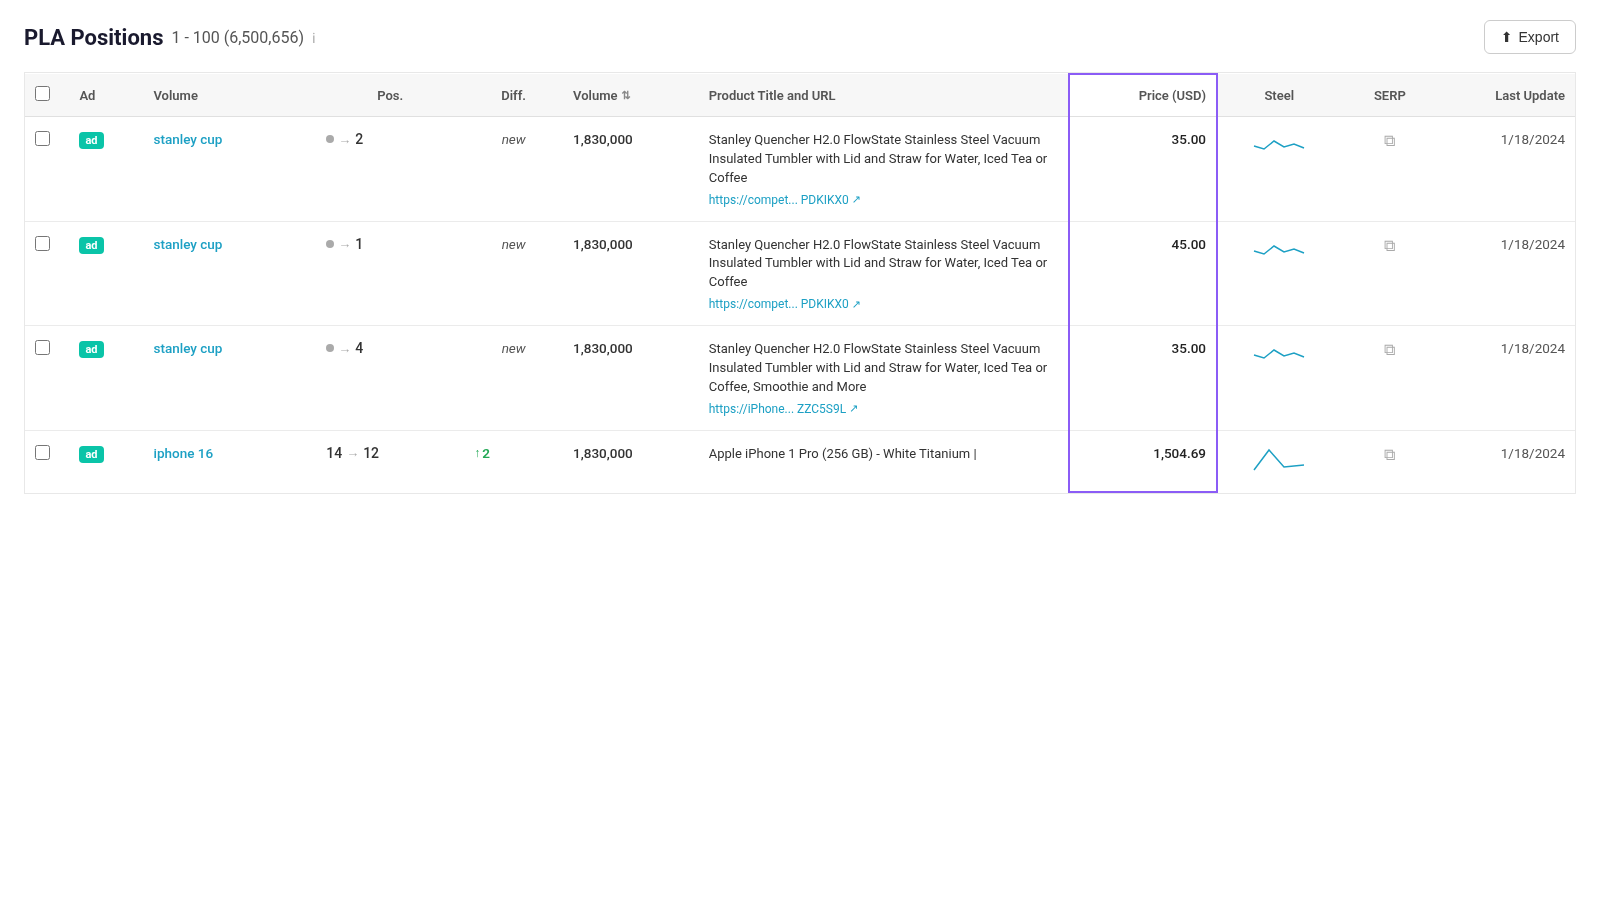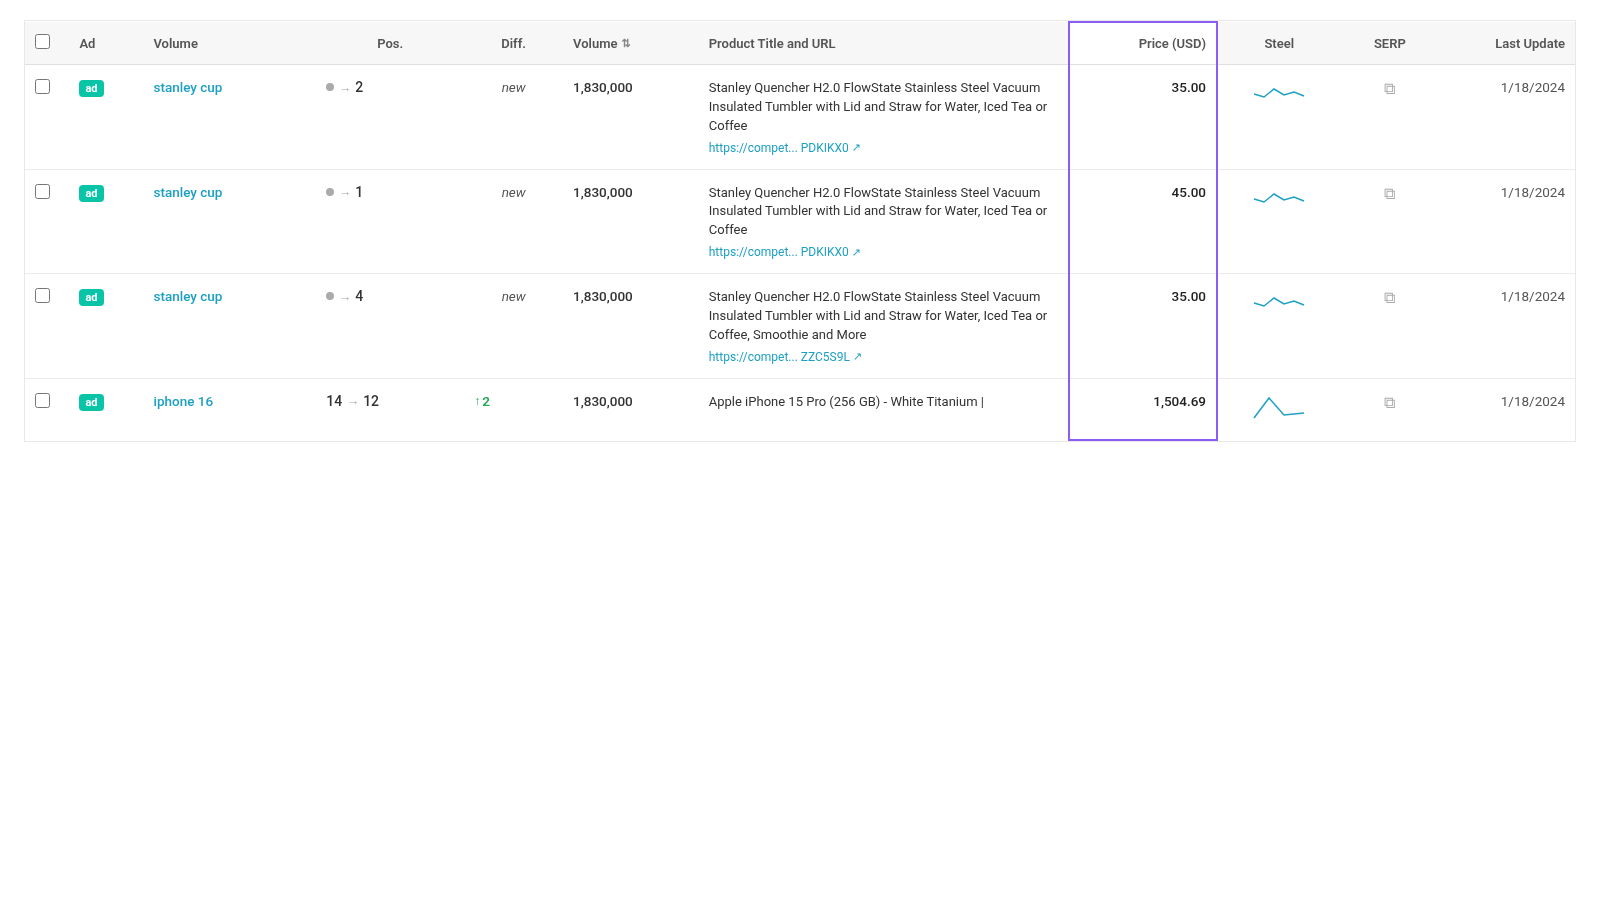--- a/index.html
+++ b/index.html
@@ -259,20 +259,31 @@
       color: #333;
       font-size: 13px;
       line-height: 1.45;
     }
   </style>
 </head>
 <body>
 
 <div class="page-wrapper">
 
+  <div class="header">
+    <div class="header-left">
+      <span class="page-title">PLA Positions</span>
+      <span class="page-subtitle">1 - 100 (6,500,656)</span>
+      <span class="info-icon" title="Info">ℹ</span>
+    </div>
+    <button class="export-btn">
+      <span>⬆</span>
+      <span>Export</span>
+    </button>
+  </div>
 
   <div class="table-wrapper">
     <table>
       <thead>
         <tr>
           <th class="col-check">
             <input type="checkbox" style="">
           </th>
           <th class="col-ad">Ad</th>
           <th class="col-keyword">Volume</th>
@@ -392,21 +403,21 @@
                 <span class="pos-number">4</span>
               </div>
             </td>
       <td class="col-diff center"><span class="diff-new">new</span></td>
       <td class="col-volume">
         <span class="volume-cell">1,830,000</span>
       </td>
       <td class="col-title">
         <div class="product-title">Stanley Quencher H2.0 FlowState Stainless Steel Vacuum Insulated Tumbler with Lid and Straw for Water, Iced Tea or Coffee, Smoothie and More</div>
         <a class="product-url" href="#">
-          <span>https://compet... ZZC5S9L</span>
+          <span>https://iPhone... ZZC5S9L</span>
           <span class="ext-icon">↗</span>
         </a>
             </td>
       <td class="col-price price-cell">
         <span>35.00</span>
       </td>
       <td class="col-trend trend-cell"><svg width="60" height="30" viewBox="0 0 60 30">
            <polyline points="5,15 15,18 25,10 35,16 45,13 55,17" fill="none" stroke="#1da0c4" stroke-width="1.5"></polyline>
          </svg></td>
       <td class="col-serp serp-cell">
@@ -433,21 +444,21 @@
                 <span class="pos-number">12</span>
               </div>
             </td>
       <td class="col-diff center">
               <span class="diff-up"><span class="diff-arrow-up">↑</span>2</span>
             </td>
       <td class="col-volume">
         <span class="volume-cell">1,830,000</span>
       </td>
       <td class="col-title">
-              <div class="partial-text">Apple iPhone 15 Pro (256 GB) - White Titanium |</div>
+              <div class="partial-text">Apple iPhone 1 Pro (256 GB) - White Titanium |</div>
             </td>
       <td class="col-price price-cell-last">
         <span>1,504.69</span>
       </td>
       <td class="col-trend trend-cell"><svg width="60" height="30" viewBox="0 0 60 30">
            <polyline points="5,25 20,5 35,22 55,20" fill="none" stroke="#1da0c4" stroke-width="1.5"></polyline>
          </svg></td>
       <td class="col-serp serp-cell">
         <span class="serp-icon">⧉</span>
       </td>

